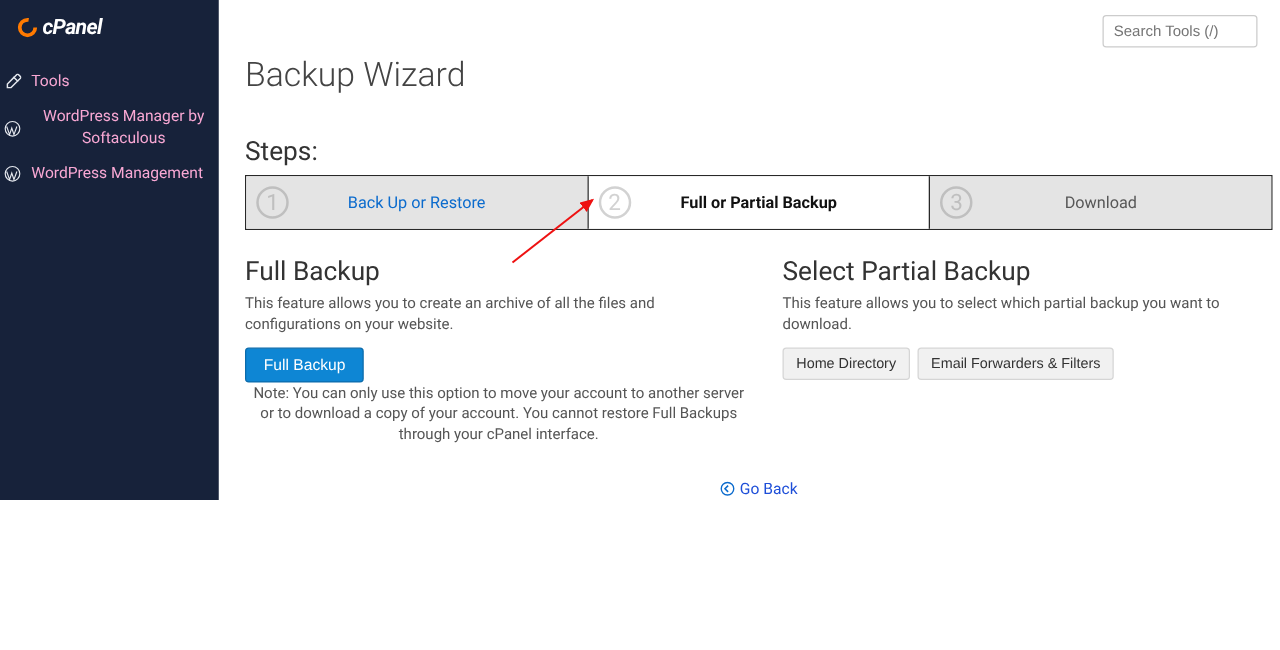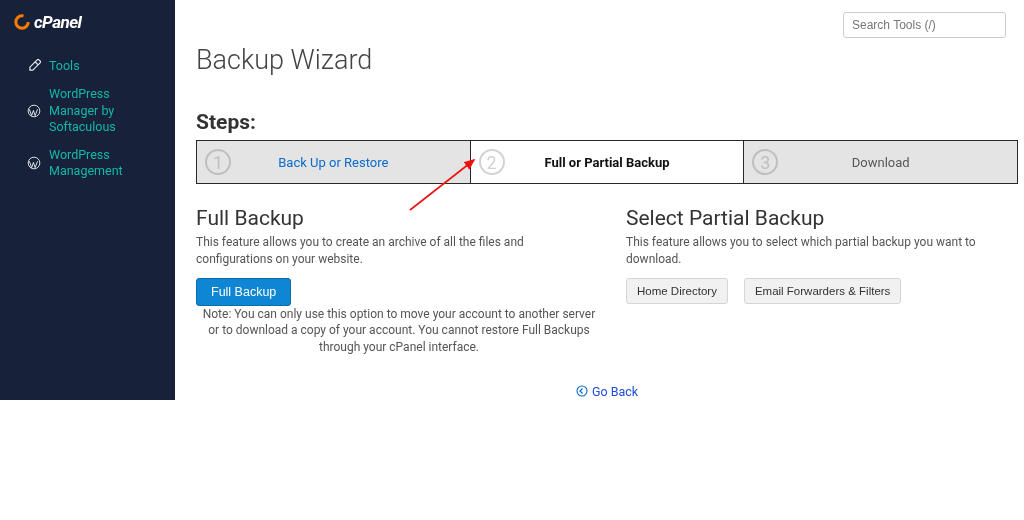--- a/index.html
+++ b/index.html
@@ -46,42 +46,43 @@
       color: #fff;
       letter-spacing: -0.5px;
     }
     .nav-list {
       list-style: none;
       padding: 12px 0 0 0;
     }
     .nav-item {
       display: flex;
       align-items: center;
-      padding: 6px 26px;
+      padding: 6px 2px;
       font-size: 12.5px;
-      color: #14b8a6;
-      cursor: pointer;
+      color: #f9a8d4;
+      cursor: pointer;
+      text-align: center;
     }
     .nav-item .nav-icon {
       width: 16px;
       height: 16px;
       display: inline-flex;
       align-items: center;
       justify-content: center;
       margin-right: 7px;
       flex-shrink: 0;
     }
     .nav-item span.label-text {
       line-height: 1.3;
     }
     .search-wrap {
       position: absolute;
       top: 12px;
       right: 18px;
-      width: 163px;
+      width: 124px;
     }
     .search-input {
       width: 100%;
       border: 1px solid #ccc;
       border-radius: 3px;
       padding: 5px 8px;
       font-size: 12px;
       color: #777;
     }
     .main {
@@ -92,21 +93,21 @@
       bottom: 0;
     }
     .page-title {
       font-size: 27px;
       font-weight: 300;
       color: #444;
       margin-bottom: 34px;
     }
     .steps-label {
       font-size: 21px;
-      font-weight: 700;
+      font-weight: 400;
       color: #333;
       margin-bottom: 6px;
     }
     .steps-row {
       display: flex;
       border: 1px solid #282828;
       width: 822px;
     }
     .step {
       flex: 1;
@@ -196,21 +197,21 @@
       cursor: pointer;
     }
     .note-text {
       font-size: 12px;
       color: #555;
       line-height: 1.4;
       text-align: center;
     }
     .pill-row {
       display: flex;
-      gap: 16px;
+      gap: 6px;
       flex-wrap: wrap;
     }
     .pill-btn {
       background: #f1f1f1;
       color: #333;
       border: 1px solid #d5d5d5;
       border-radius: 3px;
       padding: 6px 10px;
       font-size: 11.5px;
       cursor: pointer;

